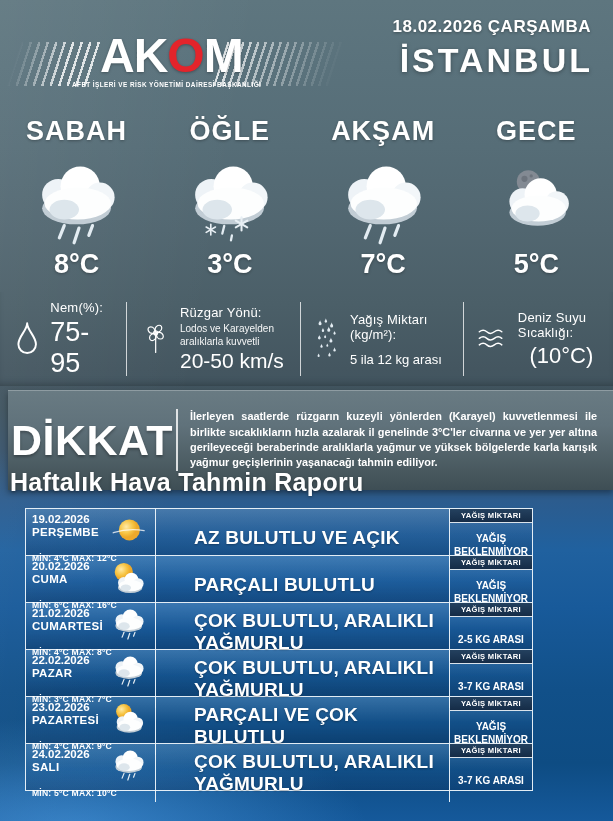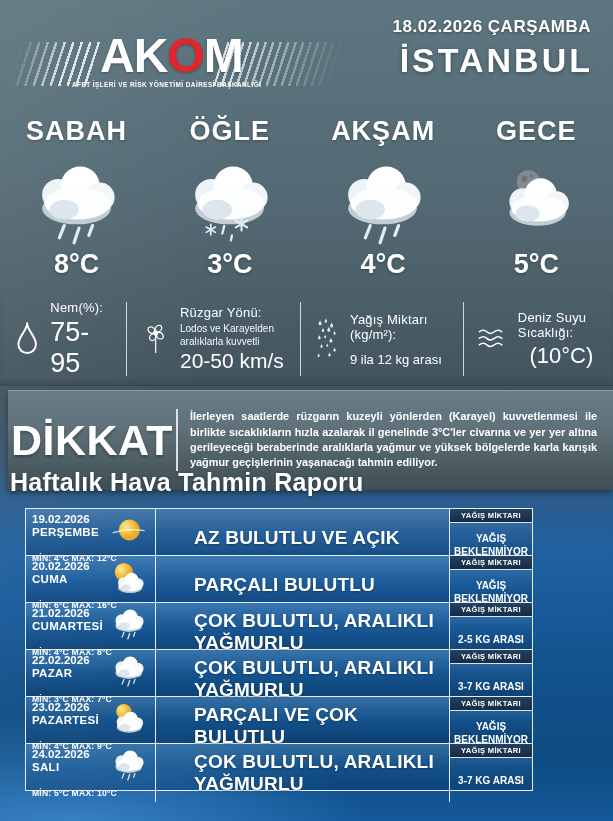--- a/index.html
+++ b/index.html
@@ -156,21 +156,21 @@
         </g>
       </svg>
       <div class="p-temp">3°C</div>
     </div>
     <div class="period">
       <div class="p-label">AKŞAM</div>
       <svg class="p-icon" viewBox="0 0 100 100">
         <use href="#cloudg" transform="translate(6,6) scale(1.28)"></use>
         <use href="#dropsg" transform="translate(6,6) scale(1.28)"></use>
       </svg>
-      <div class="p-temp">4°C</div>
+      <div class="p-temp">7°C</div>
     </div>
     <div class="period">
       <div class="p-label">GECE</div>
       <svg class="p-icon" viewBox="0 0 100 100">
         <use href="#moong" transform="translate(42,32)"></use>
         <use href="#cloudg" transform="translate(16,20) scale(1.05)"></use>
       </svg>
       <div class="p-temp">5°C</div>
     </div>
   </div>
@@ -214,21 +214,21 @@
           <use href="#mdrop" transform="translate(14,27) scale(.7)"></use>
         <use href="#mdrop" transform="translate(22,32)"></use>
           <use href="#mdrop" transform="translate(9,40) scale(.8)"></use>
         <use href="#mdrop" transform="translate(17,39) scale(.65)"></use>
           <use href="#mdrop" transform="translate(27,45) scale(.85)"></use>
         <use href="#mdrop" transform="translate(5,53) scale(.7)"></use>
           <use href="#mdrop" transform="translate(20,52) scale(.8)"></use>
       </svg>
       <div>
         <div class="m-label">Yağış Miktarı (kg/m²):</div>
-        <div class="m-small">9 ila 12 kg arası</div>
+        <div class="m-small">5 ila 12 kg arası</div>
       </div>
     </div>
     <div class="metric m4">
       <svg width="44" height="34" viewBox="0 0 46 36">
         <g stroke="#fff" stroke-width="2.2" fill="none" stroke-linecap="round">
           <path d="M2 7 q6 -5 11.5 0 t11.5 0 t11.5 0"></path>
           <path d="M2 17 q6 -5 11.5 0 t11.5 0 t11.5 0"></path>
           <path d="M2 27 q6 -5 11.5 0 t11.5 0 t11.5 0"></path>
         </g>
       </svg>

